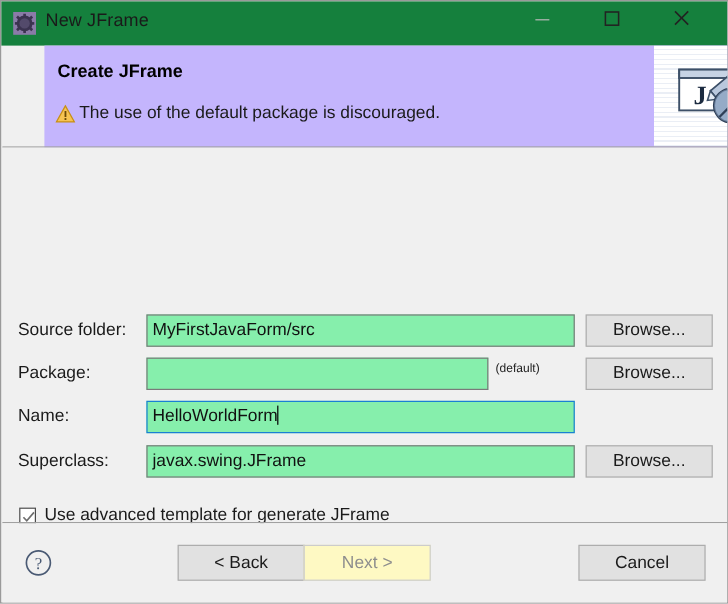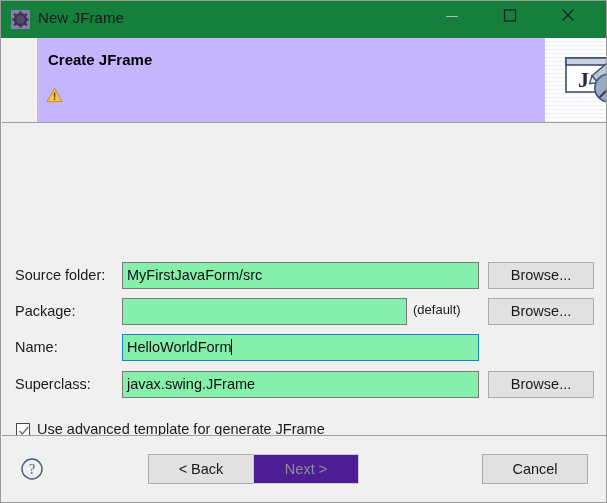--- a/index.html
+++ b/index.html
@@ -163,21 +163,21 @@
     font-size: 14.5px;
     color: #1a1a1a;
     text-align: center;
     line-height: 25px;
     cursor: default;
     padding: 0;
   }
   #default-label {
     position: absolute;
     left: 411px; top: 179px;
-    font-size: 13px;
+    font-size: 10px;
     color: #1a1a1a;
     white-space: nowrap;
   }
 
   
   #chk-row {
     position: absolute;
     left: 14px; top: 298px;
     height: 20px;
   }
@@ -225,21 +225,21 @@
     border: 1px solid #adadad;
     font-family: "Liberation Sans", sans-serif;
     font-size: 14.5px;
     color: #1a1a1a;
     text-align: center;
     line-height: 28px;
     cursor: default;
     padding: 0;
   }
   #btn-back   { left: 146px; }
-  #btn-next   { left: 251px; background: #4c1d95; border-color: #cccccc; color: #8e8e8e; }
+  #btn-next   { left: 251px; background: #fef9c3; border-color: #cccccc; color: #8e8e8e; }
   #btn-finish {
     left: 365px;
     width: 108px; height: 32px;
     top: 17px;
     border: 2px solid #0078d7;
     background: #e1e1e1;
     line-height: 28px;
   }
   #btn-cancel { left: 480px; }
 
@@ -300,20 +300,21 @@
   <div id="header">
     <div id="header-title">Create JFrame</div>
 
     <div id="warn-icon">
       <svg width="17" height="16" viewBox="0 0 17 16">
         <path d="M8.5 1.2 L16 14.6 L1 14.6 Z" fill="#f6c352" stroke="#c78f16" stroke-width="1"></path>
         <rect x="7.8" y="5.5" width="1.5" height="5" fill="#6b4a05"></rect>
         <rect x="7.8" y="11.4" width="1.5" height="1.6" fill="#6b4a05"></rect>
       </svg>
     </div>
+    <div id="header-msg">The use of the default package is discouraged.</div>
 
     <div id="banner">
       <div class="stripes"></div>
       <svg class="art" width="72" height="66" viewBox="0 0 72 66">
 
         <rect x="3" y="12" width="46" height="34" fill="#ffffff" stroke="#3d5068" stroke-width="1.6"></rect>
         <rect x="3" y="12" width="46" height="7" fill="#c6d3e4" stroke="#3d5068" stroke-width="1.6"></rect>
         <text x="15" y="41" font-family="'Liberation Serif', serif" font-size="22" font-weight="bold" fill="#1c2b40">J</text>
 
         <g transform="rotate(-40 46 22)">

